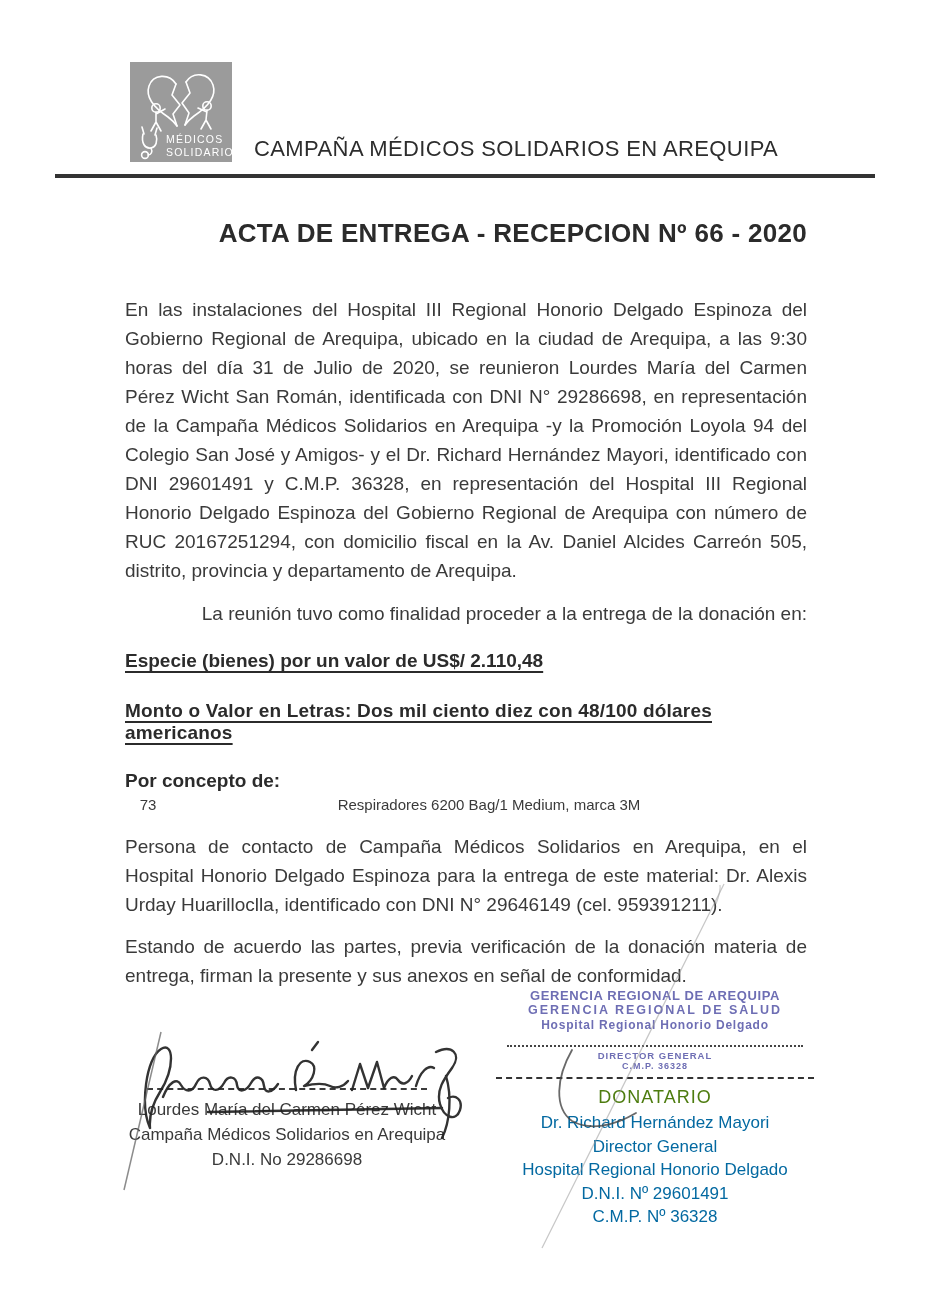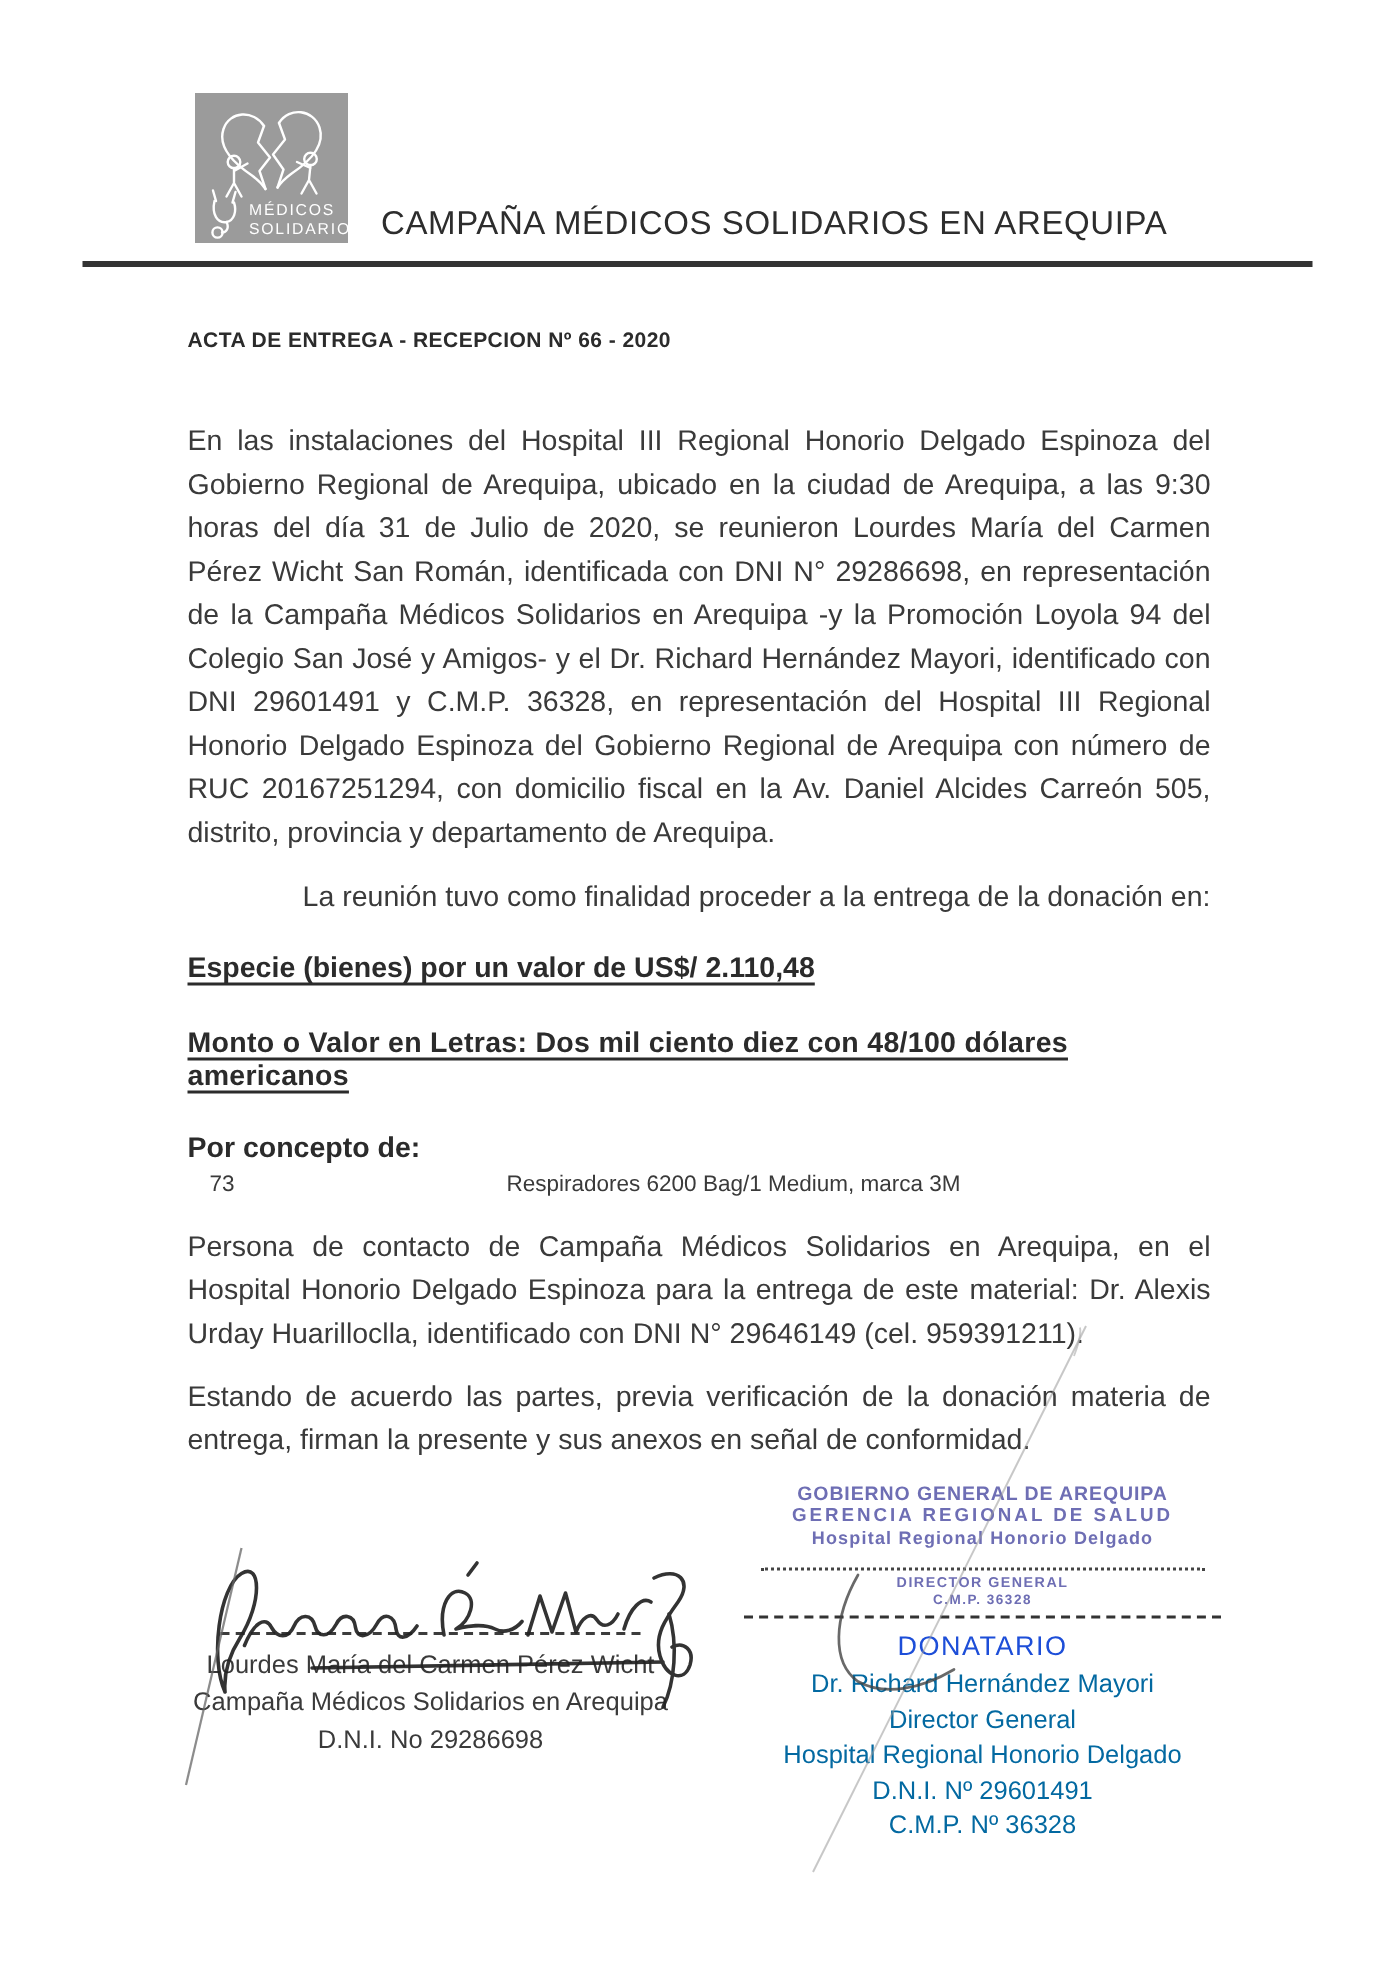--- a/index.html
+++ b/index.html
@@ -12,21 +12,21 @@
   
   .logo-box{position:absolute;left:130px;top:62px;width:102px;height:100px;}
   .header-title{
     position:absolute;left:254px;top:136px;font-size:22px;color:#2d2d2d;
     letter-spacing:.4px;white-space:nowrap;
   }
   .header-rule{position:absolute;left:55px;top:174px;width:820px;height:4px;background:#333;}
   
   .content{position:absolute;left:125px;top:218px;width:682px;}
   .doc-title{
-    text-align:left;font-weight:bold;font-size:14px;color:#2b2b2b;
+    text-align:right;font-weight:bold;font-size:26px;color:#2b2b2b;
     letter-spacing:.3px;margin:0;
   }
   .para{font-size:19px;line-height:29px;text-align:justify;margin:0;}
   .p-intro{margin-top:46px;}
   .p-purpose{margin-top:14px;text-align:right;}
   .line-bold{
     font-size:19px;font-weight:bold;color:#2b2b2b;text-decoration:underline;
     text-decoration-thickness:2px;text-underline-offset:4px;margin:0;
   }
   .l-amount{margin-top:22px;}
@@ -51,21 +51,21 @@
   .stamp1 .s3{font-size:12px;font-weight:bold;letter-spacing:.8px;line-height:15px;}
   .sig-line-dotted{width:296px;margin:12px auto 0 auto;border-top:2px dotted #444;}
   .stamp2{margin-top:3px;}
   .stamp2 .s1{
     font-family:"DejaVu Serif",serif;font-style:italic;font-weight:bold;
     font-size:13.5px;letter-spacing:.5px;line-height:15px;
   }
   .stamp2 .s2{font-size:9.5px;font-weight:bold;letter-spacing:1px;line-height:11px;}
   .stamp2 .s3{font-size:9px;font-weight:bold;letter-spacing:1px;line-height:10px;}
   .sig-line-dashed{width:318px;margin:6px auto 0 auto;border-top:2.5px dashed #333;}
-  .role-title{font-size:18px;letter-spacing:1px;color:#1d4ed8;margin-top:8px;}
+  .role-title{font-size:18px;letter-spacing:1px;color:#4d7c0f;margin-top:8px;}
   .sig-right .names{font-size:17px;line-height:23.5px;color:#0369a1;margin-top:3px;}
   
   .ink-overlay{position:absolute;left:0;top:0;width:930px;height:1316px;pointer-events:none;}
 </style>
 </head>
 <body>
 
 <div class="page">
 
   <div class="logo-box">
@@ -124,21 +124,21 @@
     <div class="sig-line-left"></div>
     <div class="names">
       <div>Lourdes María del Carmen Pérez Wicht</div>
       <div>Campaña Médicos Solidarios en Arequipa</div>
       <div>D.N.I. No 29286698</div>
     </div>
   </div>
 
   <div class="sig-right">
     <div class="stamp stamp1">
-      <div class="s1">GOBIERNO GENERAL DE AREQUIPA</div>
+      <div class="s1">GERENCIA REGIONAL DE AREQUIPA</div>
       <div class="s2">GERENCIA REGIONAL DE SALUD</div>
       <div class="s3">Hospital Regional Honorio Delgado</div>
     </div>
     <div class="sig-line-dotted"></div>
     <div class="stamp stamp2">
       <div class="s2">DIRECTOR GENERAL</div>
       <div class="s3">C.M.P. 36328</div>
     </div>
     <div class="sig-line-dashed"></div>
     <div class="role-title">DONATARIO</div>

